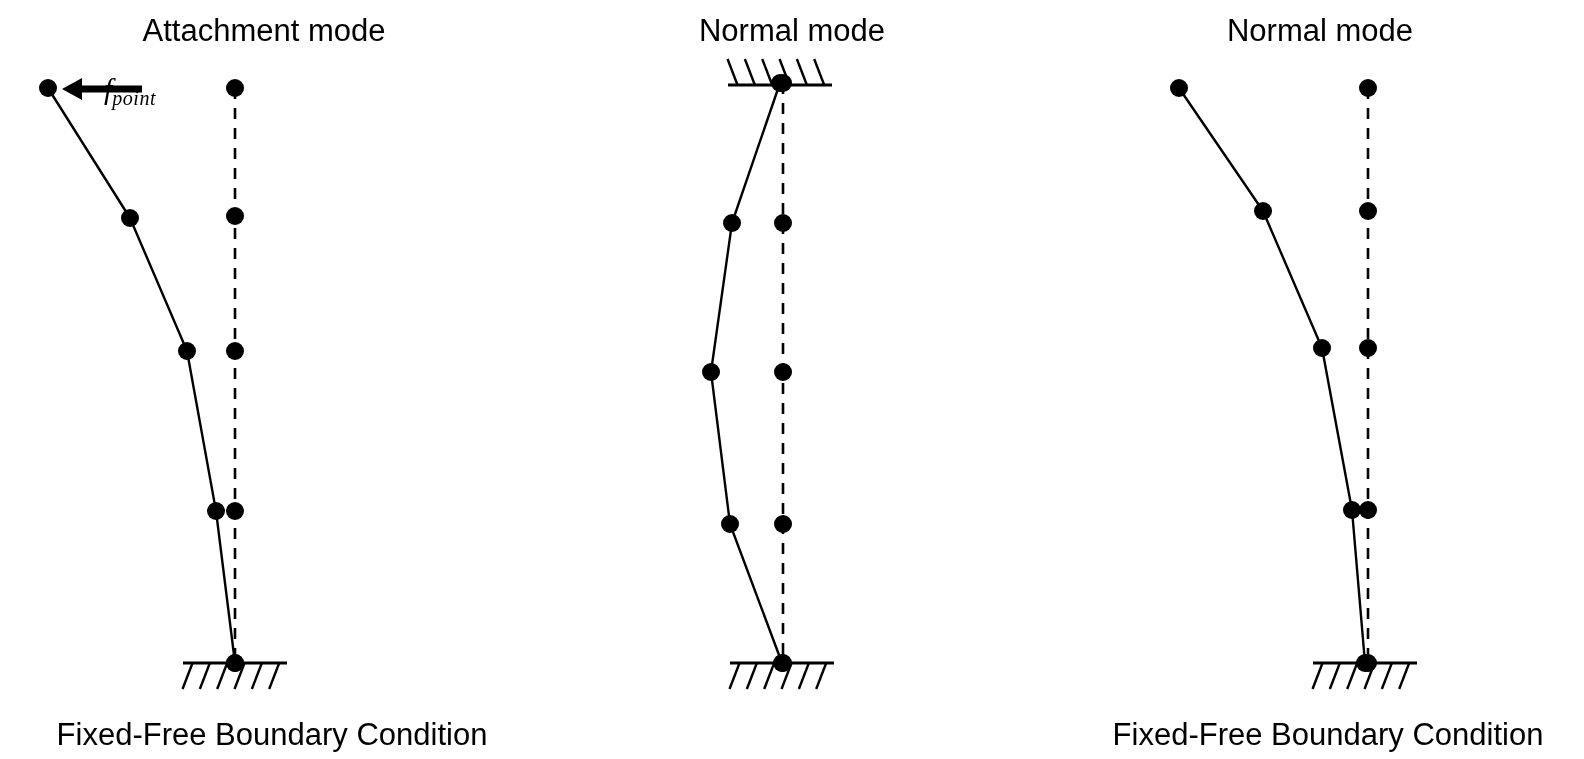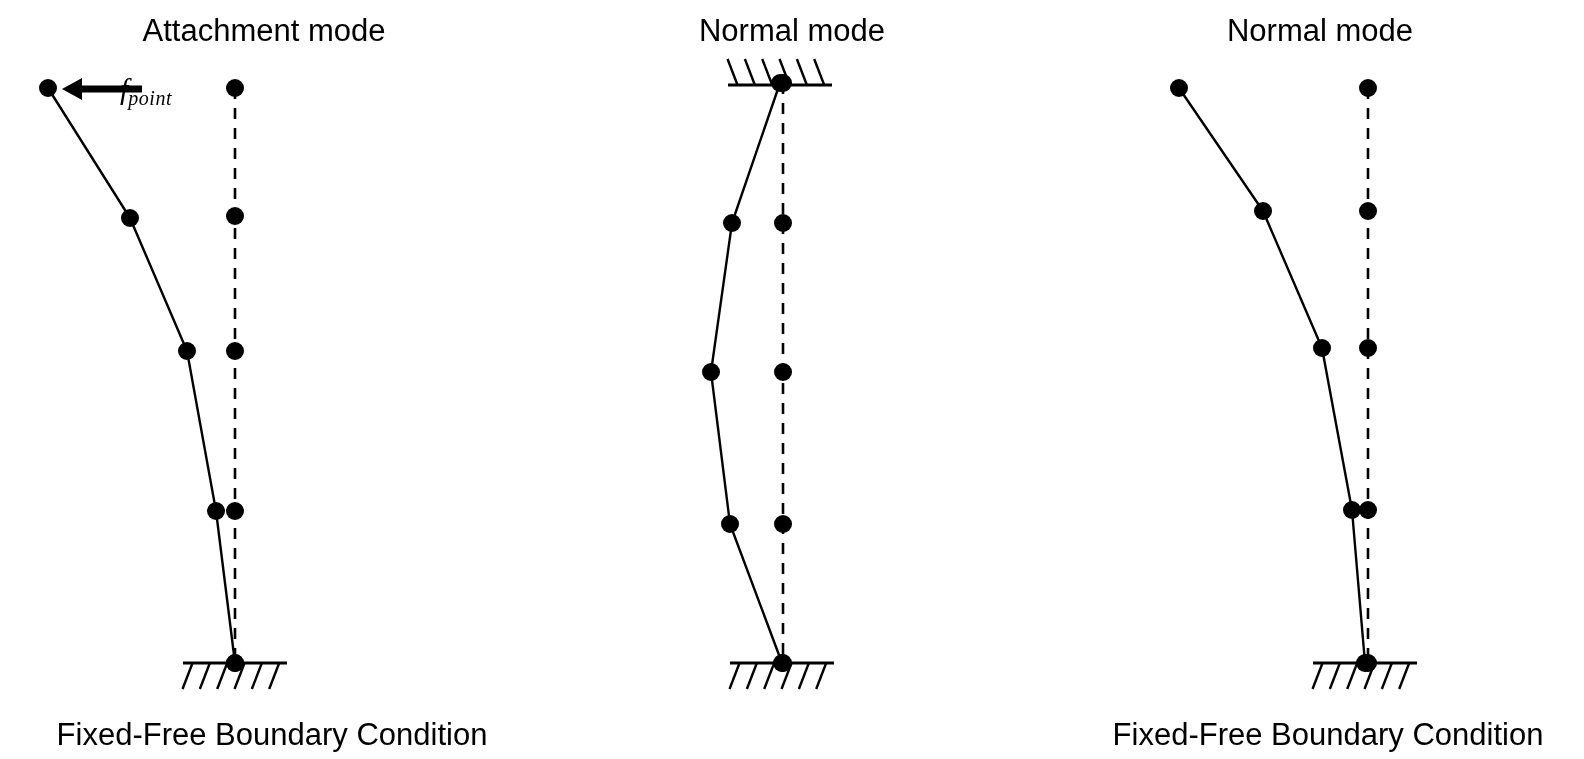--- a/index.html
+++ b/index.html
@@ -39,21 +39,20 @@
   }
   .panel-svg{position:absolute;left:0;top:0;width:528px;height:759px;}
 
   .force-label{
     position:absolute;
     font-family:"Liberation Serif",serif;
     font-style:italic;
     font-size:30px;
     line-height:30px;
     white-space:nowrap;
-    margin-left:16px;
   }
   .force-label .sub{
     font-size:20px;
     font-style:italic;
     vertical-align:-0.30em;
     letter-spacing:0.5px;
   }
 </style>
 </head>
 <body>

